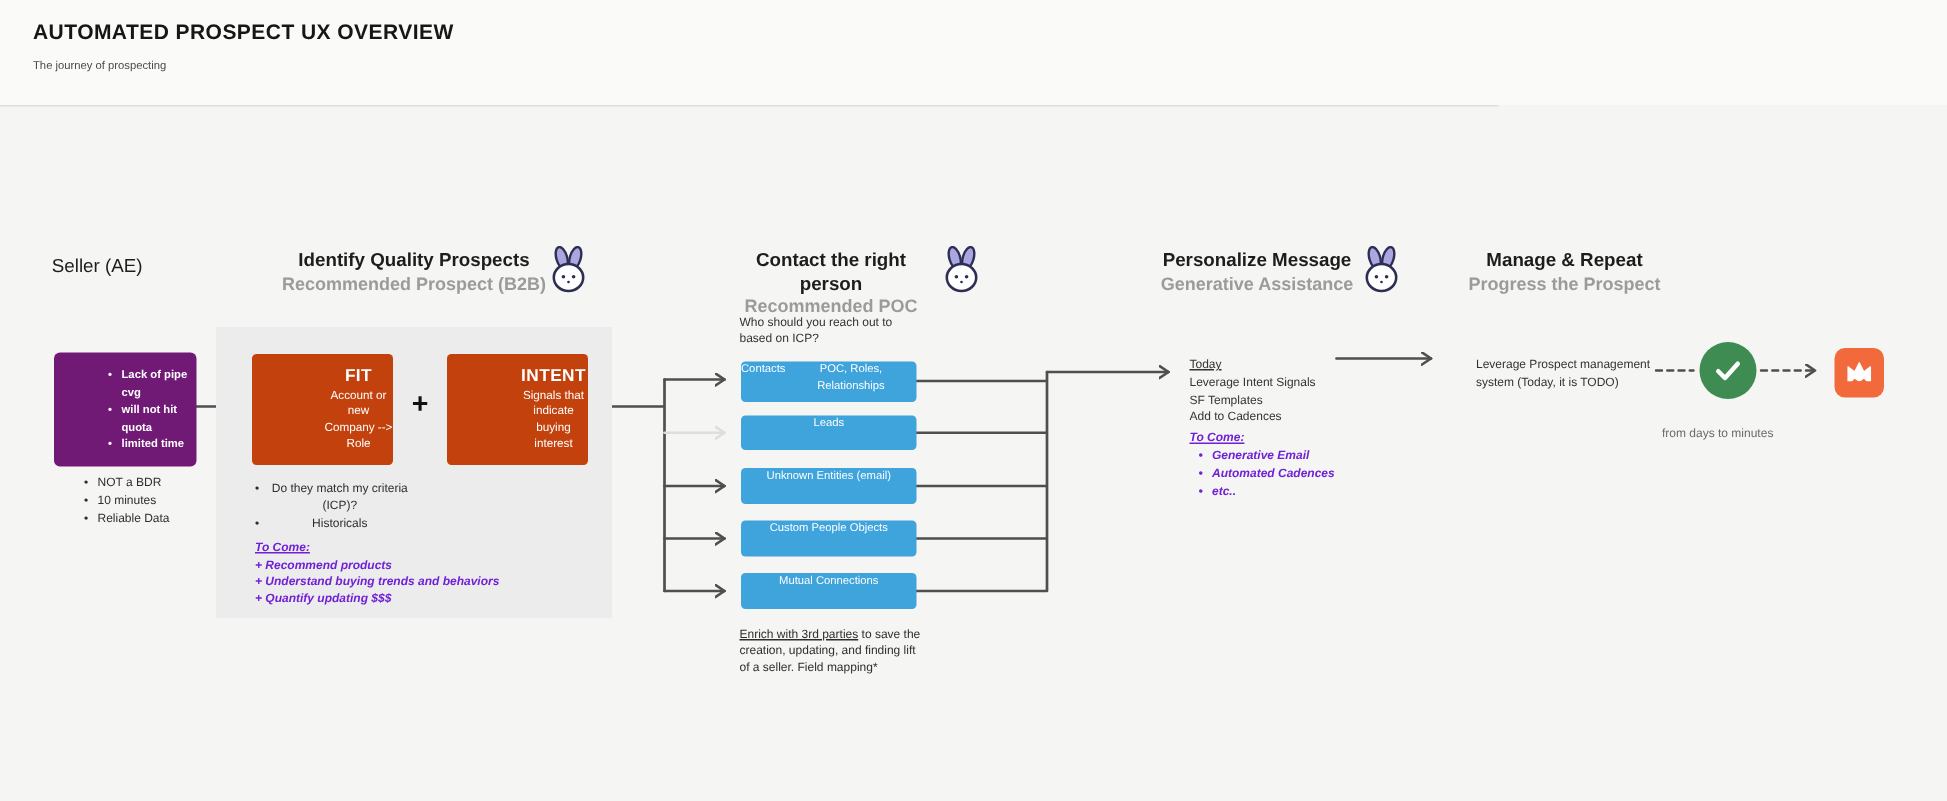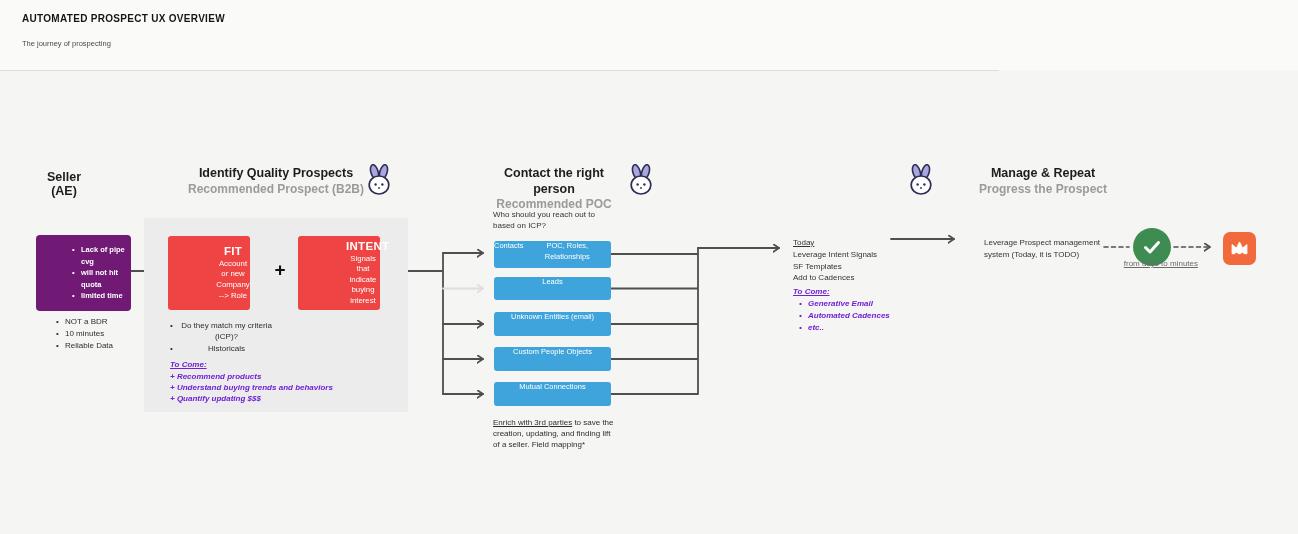--- a/index.html
+++ b/index.html
@@ -8,56 +8,56 @@
     font-family: "Liberation Sans", sans-serif;
     background:#f5f5f3;
     position:relative;
     overflow:hidden;
     color:#222;
   }
   .canvas { position:absolute; inset:0; width:1298px; height:534px; }
 
   
   .header-band { position:absolute; left:0; top:0; width:1298px; height:70px; background:#fafaf9; }
-  .page-title { position:absolute; left:22px; top:13px; font-size:10px; font-weight:800; letter-spacing:.3px; color:#161616; }
+  .page-title { position:absolute; left:22px; top:13px; font-size:14px; font-weight:800; letter-spacing:.3px; color:#161616; }
   .page-subtitle { position:absolute; left:22px; top:39px; font-size:7.5px; color:#4a4a4a; }
   .divider { position:absolute; left:0; top:70px; width:999px; height:1px; background:#dcdcdc; }
 
   
   svg.connectors { position:absolute; left:0; top:0; z-index:1; }
   .content { position:absolute; inset:0; z-index:2; }
 
   
   .col-head { position:absolute; text-align:center; line-height:1.25; }
   .col-head .t1 { font-size:12.5px; font-weight:700; color:#1d1d1d; }
   .col-head .t2 { font-size:12px; font-weight:700; color:#9b9b9b; }
   .bunny { position:absolute; width:30px; height:32px; }
 
   ul.plain { list-style:none; }
   ul.plain li { position:relative; padding-left:9px; }
   ul.plain li::before { content:"•"; position:absolute; left:0; top:0; }
 
   
-  .seller-title { position:absolute; left:33px; top:170px; width:62px; text-align:center; font-size:12.5px; font-weight:700; color:#1d1d1d; }
+  .seller-title { position:absolute; left:33px; top:170px; width:62px; text-align:right; font-size:12.5px; font-weight:400; color:#1d1d1d; }
   .pain-box {
     position:absolute; left:36px; top:235px; width:95px; height:76px;
     background:#701a75; border-radius:4px; color:#fff;
     display:flex; align-items:center; padding-left:36px;
   }
   .pain-box ul li { font-size:7.5px; font-weight:600; line-height:1.55; }
   .seller-notes { position:absolute; left:56px; top:316px; font-size:8px; color:#2e2e2e; }
   .seller-notes li { line-height:1.5; }
 
   
   .identify-panel { position:absolute; left:144px; top:218px; width:264px; height:194px; background:#ececec; }
   .node-box {
     position:absolute; border-radius:3px; color:#fff; text-align:center;
     display:flex; flex-direction:column; justify-content:center; gap:2px;
   }
-  .node-purple { background:#ef4444; width:82px; height:74px; top:236px;padding-left:48px; }
+  .node-purple { background:#c2410c; width:94px; height:74px; top:236px;padding-left:48px; }
   .node-box .nb-title { font-size:11.5px; font-weight:700; letter-spacing:.3px; }
   .node-box .nb-desc { font-size:7.8px; line-height:1.35; }
   .plus-sign { position:absolute; left:267px; top:259px; width:26px; text-align:center; font-size:19px; font-weight:700; color:#111; }
   .fit-notes { position:absolute; left:170px; top:320px; width:104px; font-size:8px; color:#2e2e2e;text-align:center; }
   .fit-notes li, .intent-notes li { line-height:1.4; margin-bottom:1px; }
   .intent-notes { position:absolute; left:295px; top:320px; width:104px; font-size:8px; color:#2e2e2e; }
   .tocome { font-size:8px; font-style:italic; color:#7021d6; font-weight:700; }
   .tocome .tc-label { text-decoration:underline; display:block; margin-bottom:2px; }
   .identify-tocome { position:absolute; left:170px; top:360px; width:220px; }
   .identify-tocome div { line-height:1.4; }
@@ -75,21 +75,21 @@
   
   .today-block { position:absolute; left:793px; top:238px; font-size:8px; color:#333; }
   .today-block .today-label { text-decoration:underline; display:block; margin-bottom:2px; }
   .today-block div { line-height:1.45; }
   .personalize-tocome { position:absolute; left:793px; top:287px; width:120px; }
   .personalize-tocome ul li { line-height:1.5; margin-left:6px; }
 
   
   .manage-note { position:absolute; left:984px; top:237px; width:126px; font-size:8px; color:#333; line-height:1.45; }
   .check-circle { position:absolute; left:1133px; top:228px; width:38px; height:38px; border-radius:50%; background:#3f8c52; display:flex; align-items:center; justify-content:center; }
-  .arrow-caption { position:absolute; left:1108px; top:259px; width:90px; text-align:right; font-size:8px; color:#6b6b6b;text-decoration:underline; }
+  .arrow-caption { position:absolute; left:1108px; top:284px; width:90px; text-align:left; font-size:8px; color:#6b6b6b; }
   .crown-tile { position:absolute; left:1223px; top:232px; width:33px; height:33px; border-radius:7px; background:#f26a3c; display:flex; align-items:center; justify-content:center; }
 </style>
 </head>
 <body>
 
 <div class="canvas">
 
   <div class="header-band"></div>
   <div class="page-title">AUTOMATED PROSPECT UX OVERVIEW</div>
   <div class="page-subtitle">The journey of prospecting</div>
@@ -208,20 +208,24 @@
       <span>Unknown Entities (email)</span>
     </div>
     <div class="source-btn" style="top:382px; height:24px;">
       <span>Mutual Connections</span>
     </div>
 
     <div class="contact-footnote">
       <span class="u">Enrich with 3rd parties</span><span> to save the creation, updating, and finding lift of a seller. Field mapping*</span>
     </div>
 
+    <div class="col-head" style="left:770px; top:166px; width:136px;">
+      <div class="t1">Personalize Message</div>
+      <div class="t2">Generative Assistance</div>
+    </div>
     <svg class="bunny" style="left:906px; top:164px;" viewBox="0 0 30 32">
       <ellipse cx="10.5" cy="8" rx="3.6" ry="7.5" fill="#a9a6e0" stroke="#2e2e54" stroke-width="1.6" transform="rotate(-16 10.5 8)"></ellipse>
       <ellipse cx="19.5" cy="8" rx="3.6" ry="7.5" fill="#a9a6e0" stroke="#2e2e54" stroke-width="1.6" transform="rotate(16 19.5 8)"></ellipse>
       <ellipse cx="15" cy="21" rx="9.8" ry="9" fill="#ffffff" stroke="#2e2e54" stroke-width="1.7"></ellipse>
       <circle cx="11.6" cy="20.5" r="1.2" fill="#2e2e54"></circle>
       <circle cx="18.4" cy="20.5" r="1.2" fill="#2e2e54"></circle>
       <circle cx="15" cy="24" r="0.9" fill="#2e2e54"></circle>
     </svg>
     <div class="today-block">
       <span class="today-label">Today</span>

